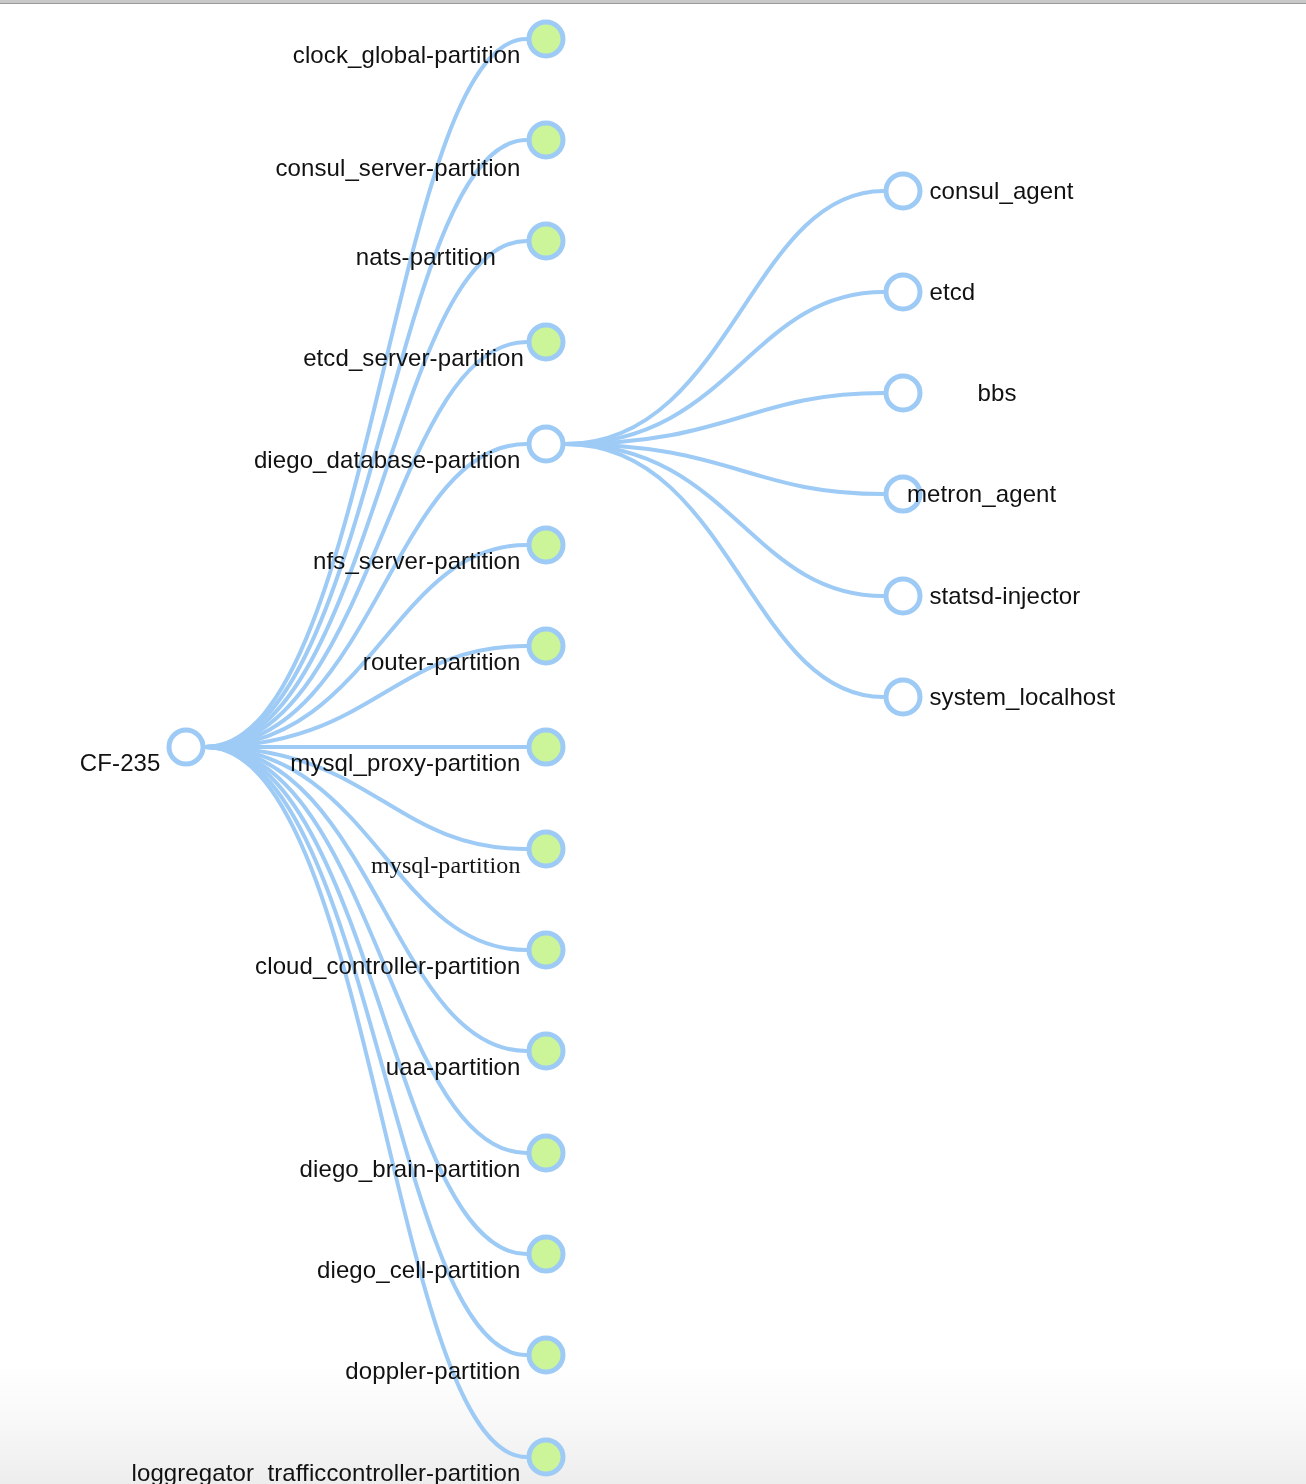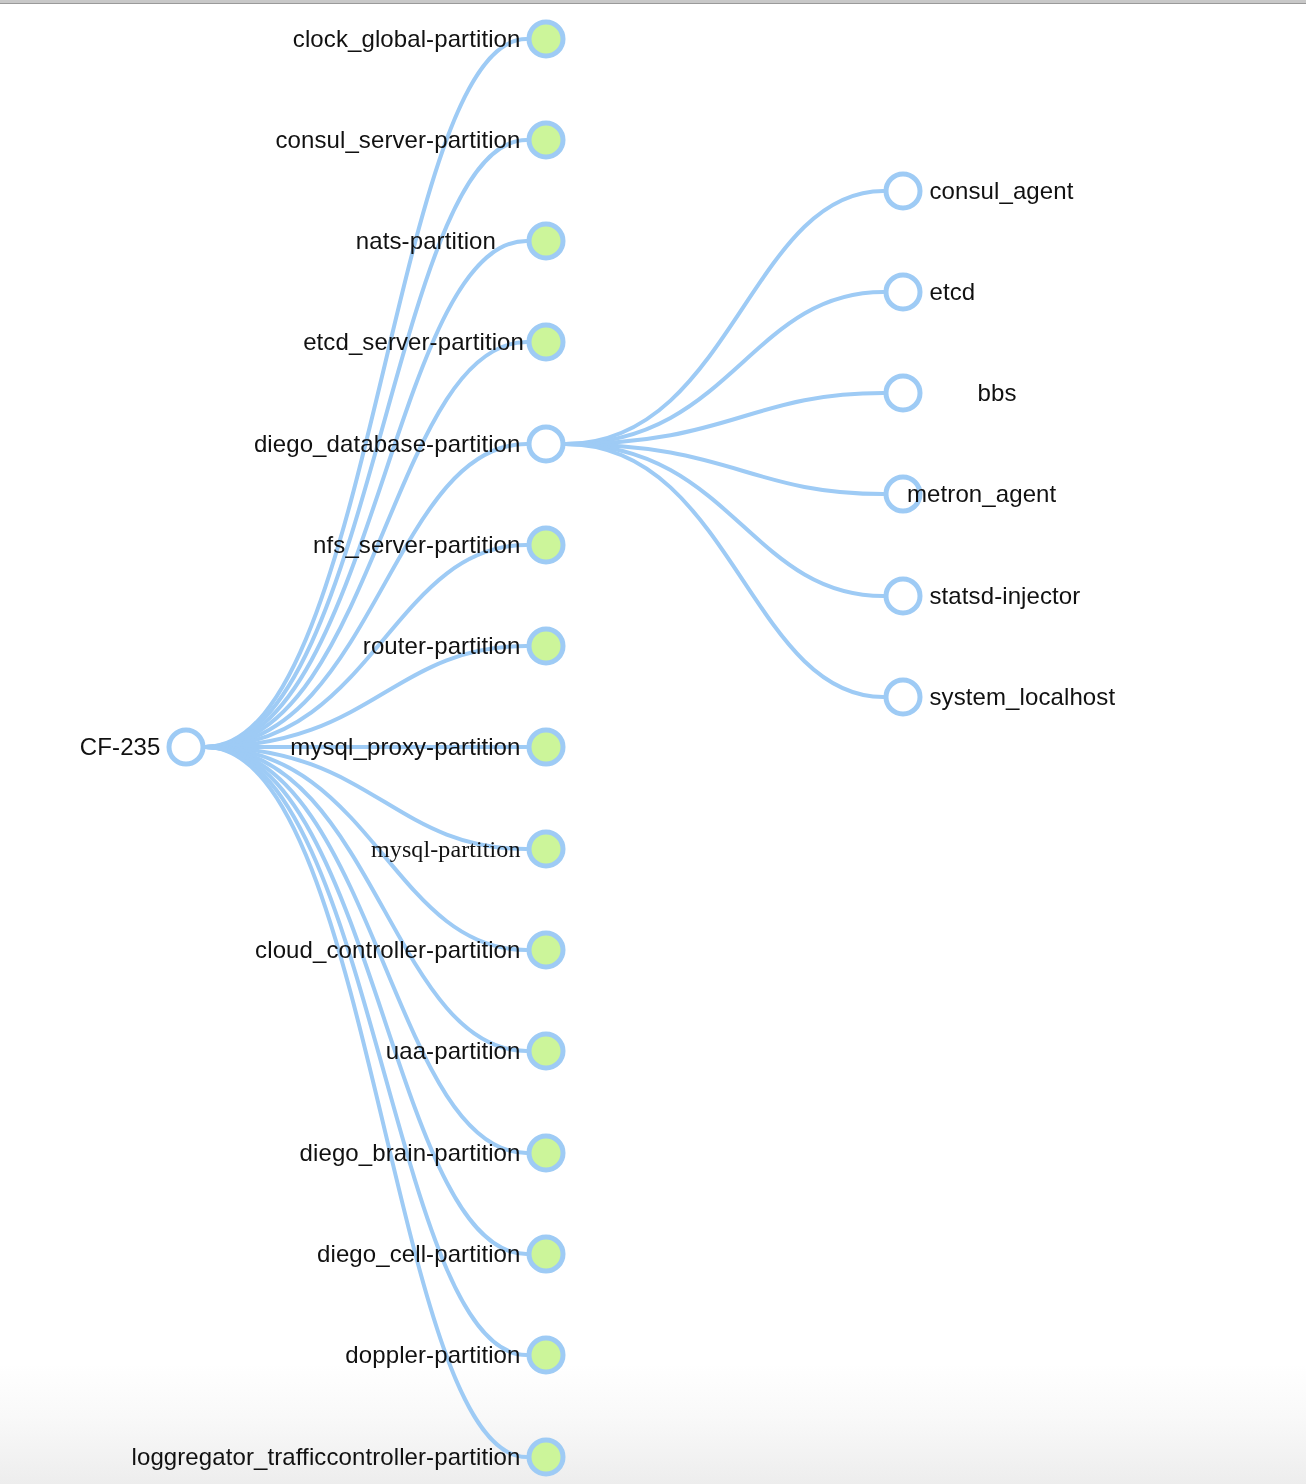--- a/index.html
+++ b/index.html
@@ -50,20 +50,21 @@
     font-size: 24px;
     line-height: 1;
     color: #111111;
     white-space: nowrap;
     z-index: 3;
     letter-spacing: 0.1px;
   }
   .label-right-aligned {
     text-align: center;
     transform: translate(-100%, -50%);
+    margin-top: 16px;
   }
   .label-left-aligned {
     text-align: left;
     transform: translate(0, -50%);
   }
   .node-hit {
     position: absolute;
     width: 46px;
     height: 46px;
     margin-left: -23px;
@@ -123,21 +124,21 @@
         <circle cx="903" cy="292" r="17" fill="#ffffff" stroke="#9ecbf5" stroke-width="5"></circle>
         <circle cx="903" cy="393" r="17" fill="#ffffff" stroke="#9ecbf5" stroke-width="5"></circle>
         <circle cx="903" cy="494" r="17" fill="#ffffff" stroke="#9ecbf5" stroke-width="5"></circle>
         <circle cx="903" cy="596" r="17" fill="#ffffff" stroke="#9ecbf5" stroke-width="5"></circle>
         <circle cx="903" cy="697" r="17" fill="#ffffff" stroke="#9ecbf5" stroke-width="5"></circle>
       </g>
   </svg>
   <div id="labels-layer">
       <div class="graph-label label-right-aligned" style="top: 747px; left: 160.5px;">CF-235</div>
       <div class="graph-label label-right-aligned" style="top: 39px; left: 520.5px;">clock_global-partition</div>
-      <div class="graph-label label-right-aligned" style="top: 140px; left: 520.5px;">consul_server-partition</div>
+      <div class="graph-label label-right-aligned" style="top: 152px; left: 520.5px;">consul_server-partition</div>
       <div class="graph-label label-right-aligned" style="top: 241px; left: 496px;">nats-partition</div>
       <div class="graph-label label-right-aligned" style="top: 342px; left: 524px;">etcd_server-partition</div>
       <div class="graph-label label-right-aligned" style="top: 444px; left: 520.5px;">diego_database-partition</div>
       <div class="graph-label label-right-aligned" style="top: 545px; left: 520.5px;">nfs_server-partition</div>
       <div class="graph-label label-right-aligned" style="top: 646px; left: 520.5px;">router-partition</div>
       <div class="graph-label label-right-aligned" style="top: 747px; left: 520.5px;">mysql_proxy-partition</div>
       <div class="graph-label label-right-aligned" style="top: 849px; left: 520.5px; font-family: Liberation Serif, serif;">mysql-partition</div>
       <div class="graph-label label-right-aligned" style="top: 950px; left: 520.5px;">cloud_controller-partition</div>
       <div class="graph-label label-right-aligned" style="top: 1051px; left: 520.5px;">uaa-partition</div>
       <div class="graph-label label-right-aligned" style="top: 1153px; left: 520.5px;">diego_brain-partition</div>

